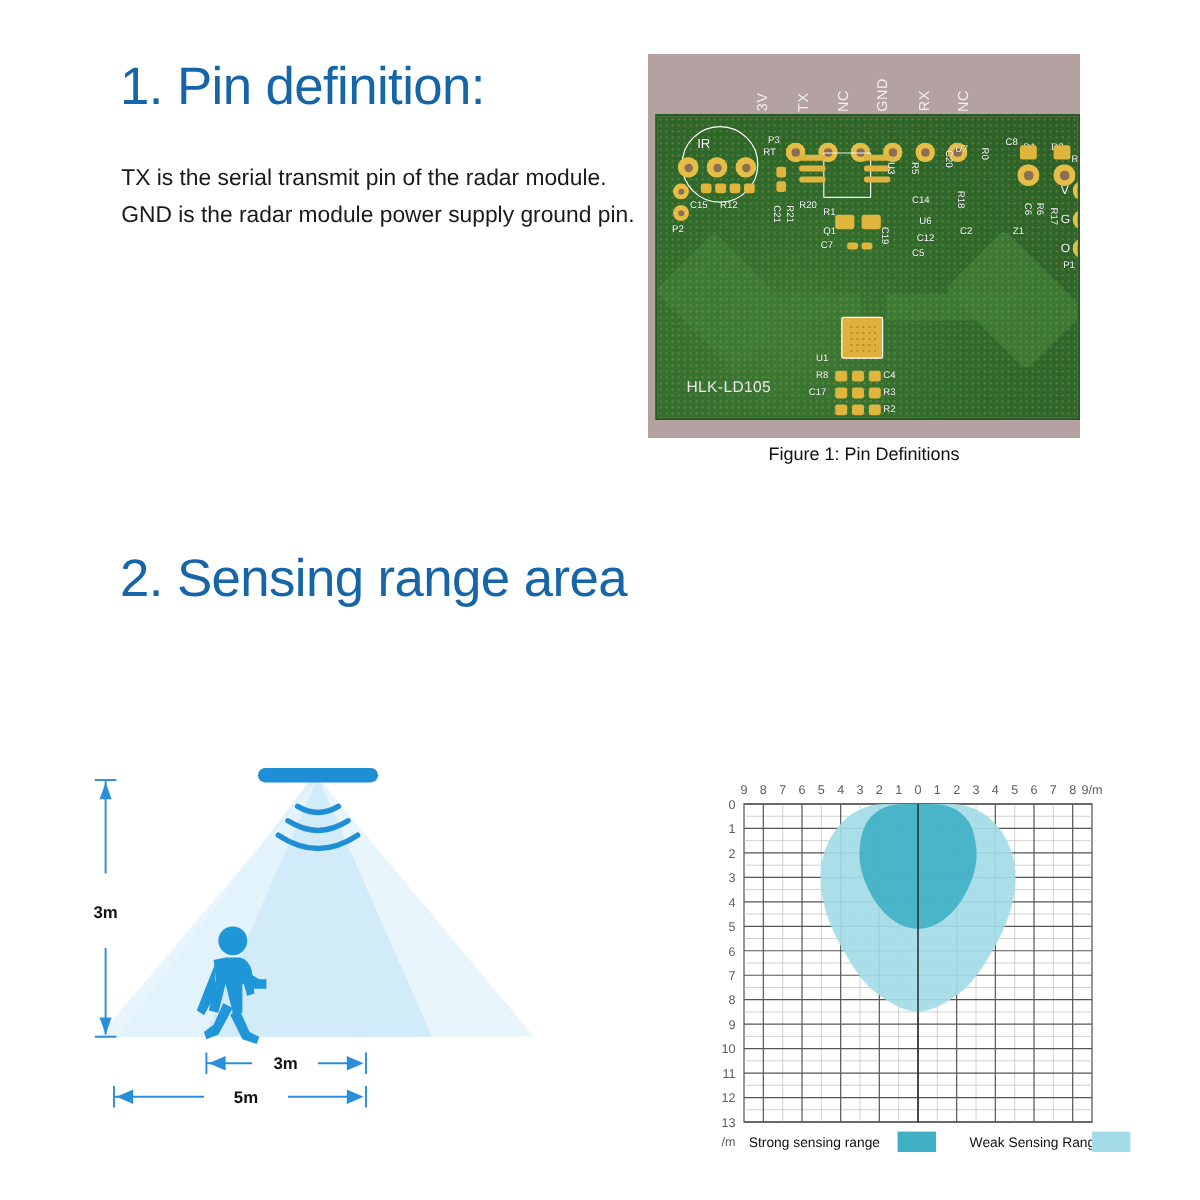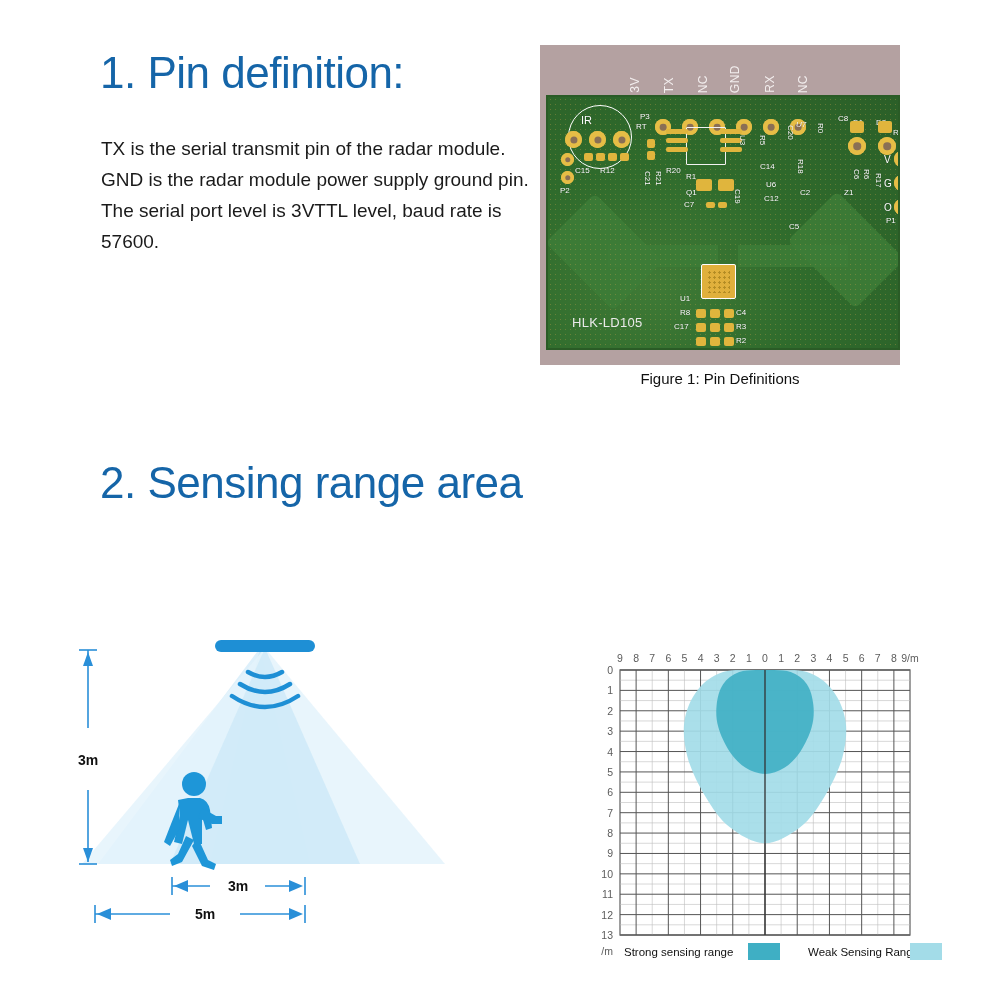--- a/index.html
+++ b/index.html
@@ -218,21 +218,20 @@
   .legend-text { font-size: 11.5px; fill: #111; font-family: "Liberation Sans", sans-serif; }
 </style>
 </head>
 <body>
 
 <div id="heading-1">1. Pin definition:</div>
 
 <div id="pin-body">
   <p>TX is the serial transmit pin of the radar module.</p>
   <p>GND is the radar module power supply ground pin.</p>
-  <p>The serial port level is 3VTTL level, baud rate is 57600.</p>
 </div>
 
 <div id="pcb-figure">
   <div id="pcb-frame"></div>
 
   <div id="pin-names">
     <span class="pin-name" style="left:82px">3V</span>
     <span class="pin-name" style="left:116px">TX</span>
     <span class="pin-name" style="left:150px">NC</span>
     <span class="pin-name" style="left:182px">GND</span>
@@ -307,21 +306,21 @@
     <span class="silk" style="left:345px; top:32px;">R4</span>
     <span class="silk" style="left:212px; top:66px;">C14</span>
     <span class="silk" style="left:248px; top:62px; writing-mode:vertical-rl;">R18</span>
     <span class="silk" style="left:252px; top:92px;">C2</span>
     <span class="silk" style="left:296px; top:92px;">Z1</span>
     <span class="silk" style="left:304px; top:72px; writing-mode:vertical-rl;">C6</span>
     <span class="silk" style="left:314px; top:72px; writing-mode:vertical-rl;">R6</span>
     <span class="silk" style="left:326px; top:76px; writing-mode:vertical-rl;">R17</span>
     <span class="silk" style="left:218px; top:84px;">U6</span>
     <span class="silk" style="left:216px; top:98px;">C12</span>
-    <span class="silk" style="left:212px; top:126px;margin-left:29px;">C5</span>
+    <span class="silk" style="left:212px; top:110px;">C5</span>
 
     <div class="pad-round" style="left:300px; top:40px; width:18px; height:18px;"></div>
     <div class="pad-round" style="left:330px; top:40px; width:18px; height:18px;"></div>
     <div class="pad" style="left:302px; top:24px; width:14px; height:12px;"></div>
     <div class="pad" style="left:330px; top:24px; width:14px; height:12px;"></div>
 
     <div class="pad-round" style="left:346px; top:54px; width:16px; height:16px;"></div>
     <div class="pad-round" style="left:346px; top:78px; width:16px; height:16px;"></div>
     <div class="pad-round" style="left:346px; top:102px; width:16px; height:16px;"></div>
     <span class="silk" style="left:336px; top:58px; font-size:10px;">V</span>

